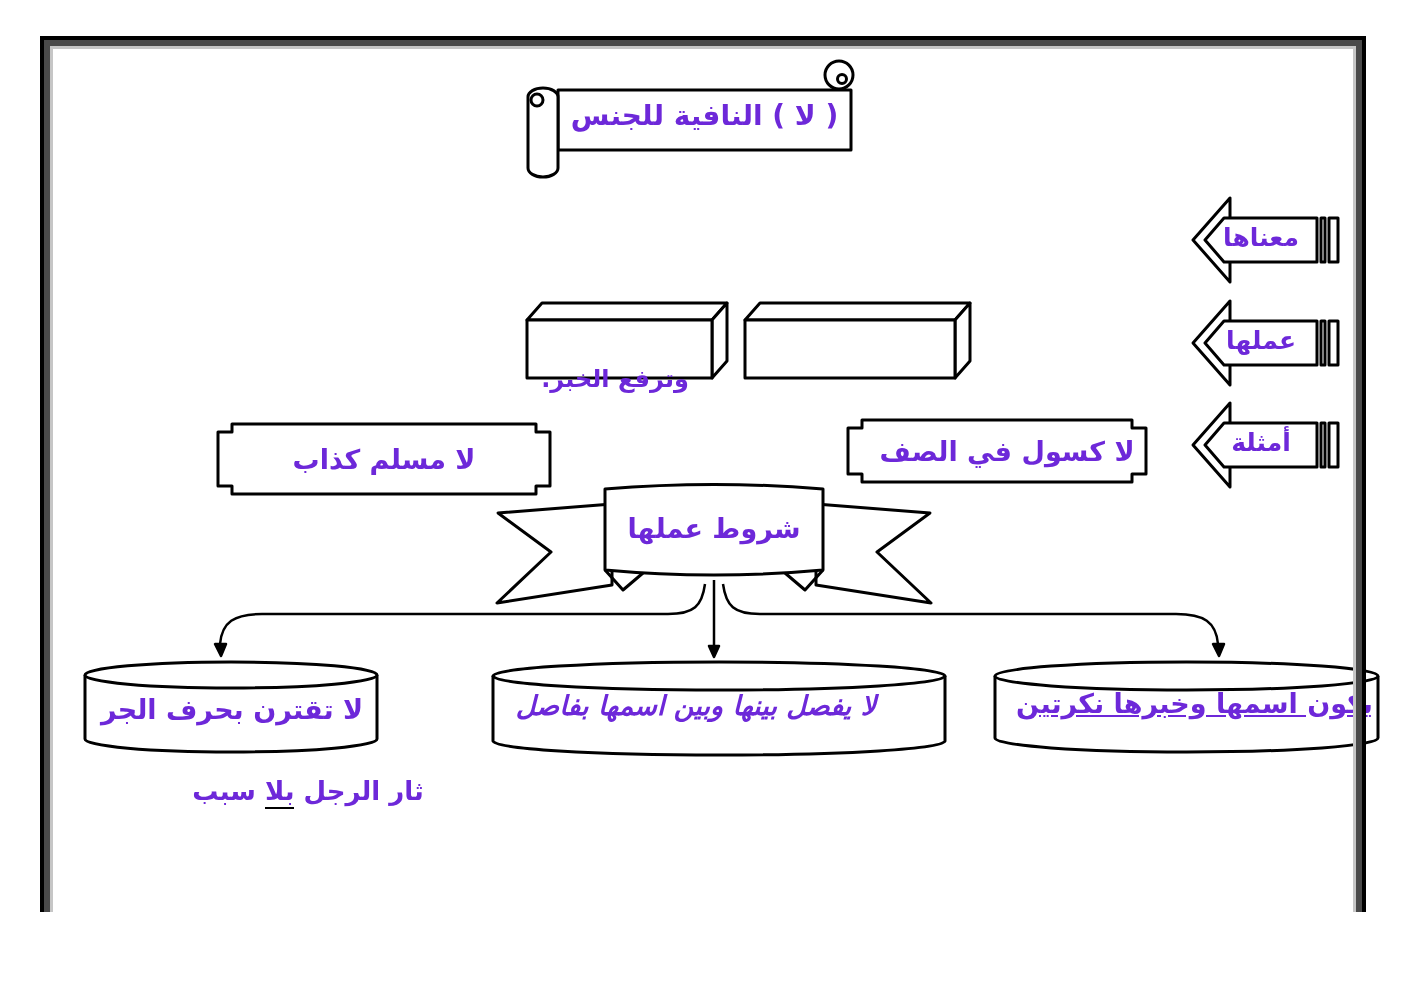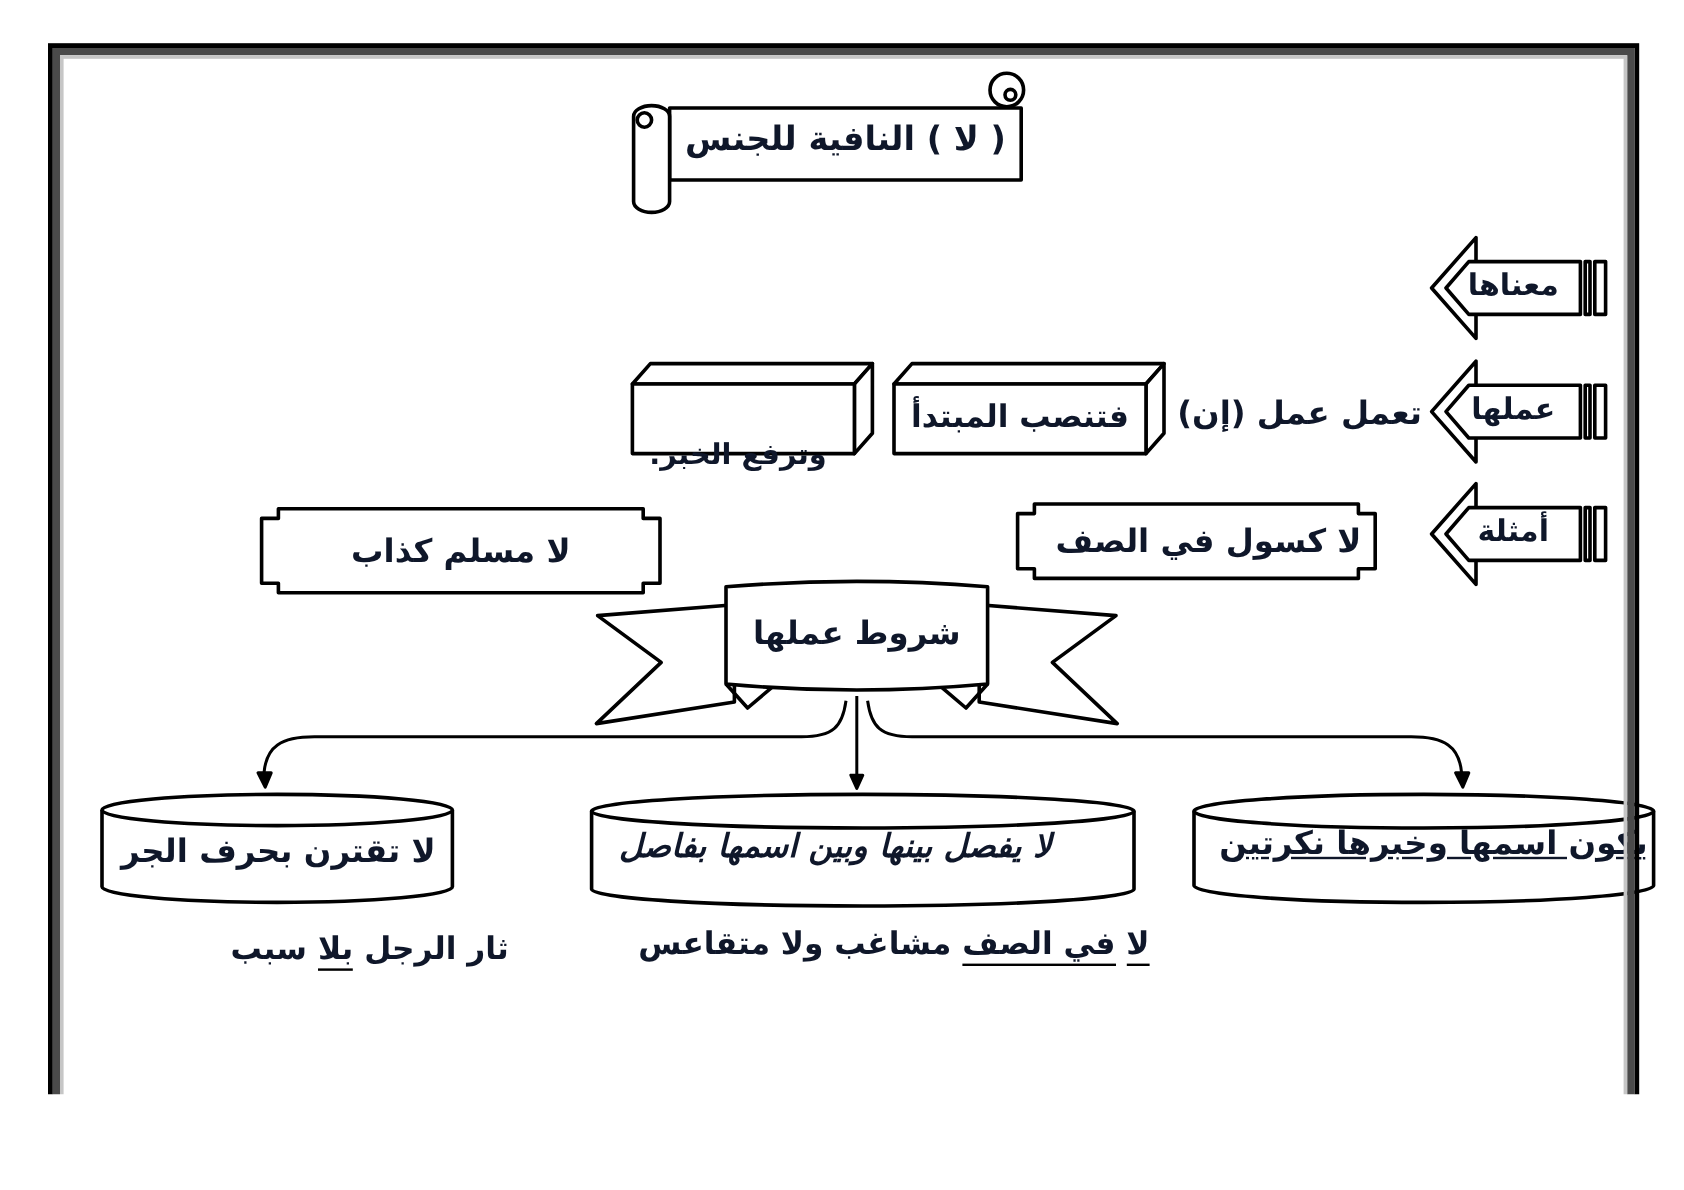--- a/index.html
+++ b/index.html
@@ -1,17 +1,17 @@
 <!DOCTYPE html>
 <html lang="ar"><head>
 <meta charset="utf-8">
 <style>
   html,body{margin:0;padding:0;background:#fff;}
   #canvas{position:relative;width:1403px;height:912px;background:#fff;overflow:hidden;
-          font-family:"DejaVu Sans",sans-serif;font-weight:bold;color:#0f172a;}
+          font-family:"DejaVu Sans",sans-serif;font-weight:bold;color:#6d28d9;}
   svg{position:absolute;left:0;top:0;z-index:1;}
   .txt{position:absolute;z-index:2;white-space:nowrap;}
   .ctr{text-align:center;}
   .rgt{text-align:right;}
   .u{border-bottom:2.5px solid #000;padding-bottom:1px;}
   
   #frame{position:absolute;left:40px;top:36px;width:1326px;height:918px;
          border:4px solid #000;z-index:5;pointer-events:none;box-sizing:border-box;}
   #frame .mid{width:100%;height:100%;border:6px solid #4a4a4a;box-sizing:border-box;}
   #frame .inr{width:100%;height:100%;border:3px solid #c6c6c6;box-sizing:border-box;}
@@ -95,35 +95,32 @@
         <ellipse cx="1186.5" cy="676" rx="191.5" ry="14" fill="#fff"></ellipse>
       </g>
     </g>
   </svg>
 
   <div class="txt ctr" dir="rtl" style="left:558px;top:99px;width:293px;font-size:28px;">( لا ) النافية للجنس</div>
 
   <div class="txt ctr" dir="rtl" style="left:1208px;top:223px;width:106px;font-size:25px;">معناها</div>
 
   <div class="txt ctr" dir="rtl" style="left:1208px;top:326px;width:106px;font-size:25px;">عملها</div>
-  <div class="txt rgt" dir="rtl" style="right:218px;top:329px;font-size:27px;">تعمل عمل (إن)</div>
-  <div class="txt ctr" dir="rtl" style="left:745px;top:333px;width:210px;font-size:26px;">فتنصب المبتدأ</div>
   <div class="txt ctr" dir="rtl" style="left:522px;top:333px;width:186px;font-size:24px;margin-top:32px;">وترفع الخبر.</div>
 
   <div class="txt ctr" dir="rtl" style="left:1208px;top:428px;width:106px;font-size:25px;">أمثلة</div>
   <div class="txt ctr" dir="rtl" style="left:848px;top:436px;width:298px;font-size:27px;padding-left:10px;">لا كسول في الصف</div>
   <div class="txt ctr" dir="rtl" style="left:218px;top:444px;width:332px;font-size:27px;">لا مسلم كذاب</div>
 
   <div class="txt ctr" dir="rtl" style="left:605px;top:513px;width:218px;font-size:27px;">شروط عملها</div>
 
   <div class="txt rgt" dir="rtl" style="left:995px;top:688px;width:378px;font-size:27px;text-decoration:underline;">يكون اسمها وخبرها نكرتين</div>
   <div class="txt ctr" dir="rtl" style="left:471px;top:690px;width:450px;font-size:27px;font-style:italic;">لا يفصل بينها وبين اسمها بفاصل</div>
   <div class="txt ctr" dir="rtl" style="left:90px;top:694px;width:284px;font-size:27px;">لا تقترن بحرف الجر</div>
 
-  <div class="txt rgt" dir="rtl" style="left:520px;top:772px;width:438px;font-size:26px;"><span class="u">لا</span><span>  </span><span class="u">في الصف</span><span>  مشاغب ولا متقاعس</span></div>
   <div class="txt ctr" dir="rtl" style="left:163px;top:776px;width:290px;font-size:26px;"><span>ثار الرجل </span><span class="u">بلا</span><span>  سبب</span></div>
 
   <div id="frame">
       <div class="mid">
         <div class="inr"></div>
       </div>
     </div>
 </div>
 
 </body></html>

